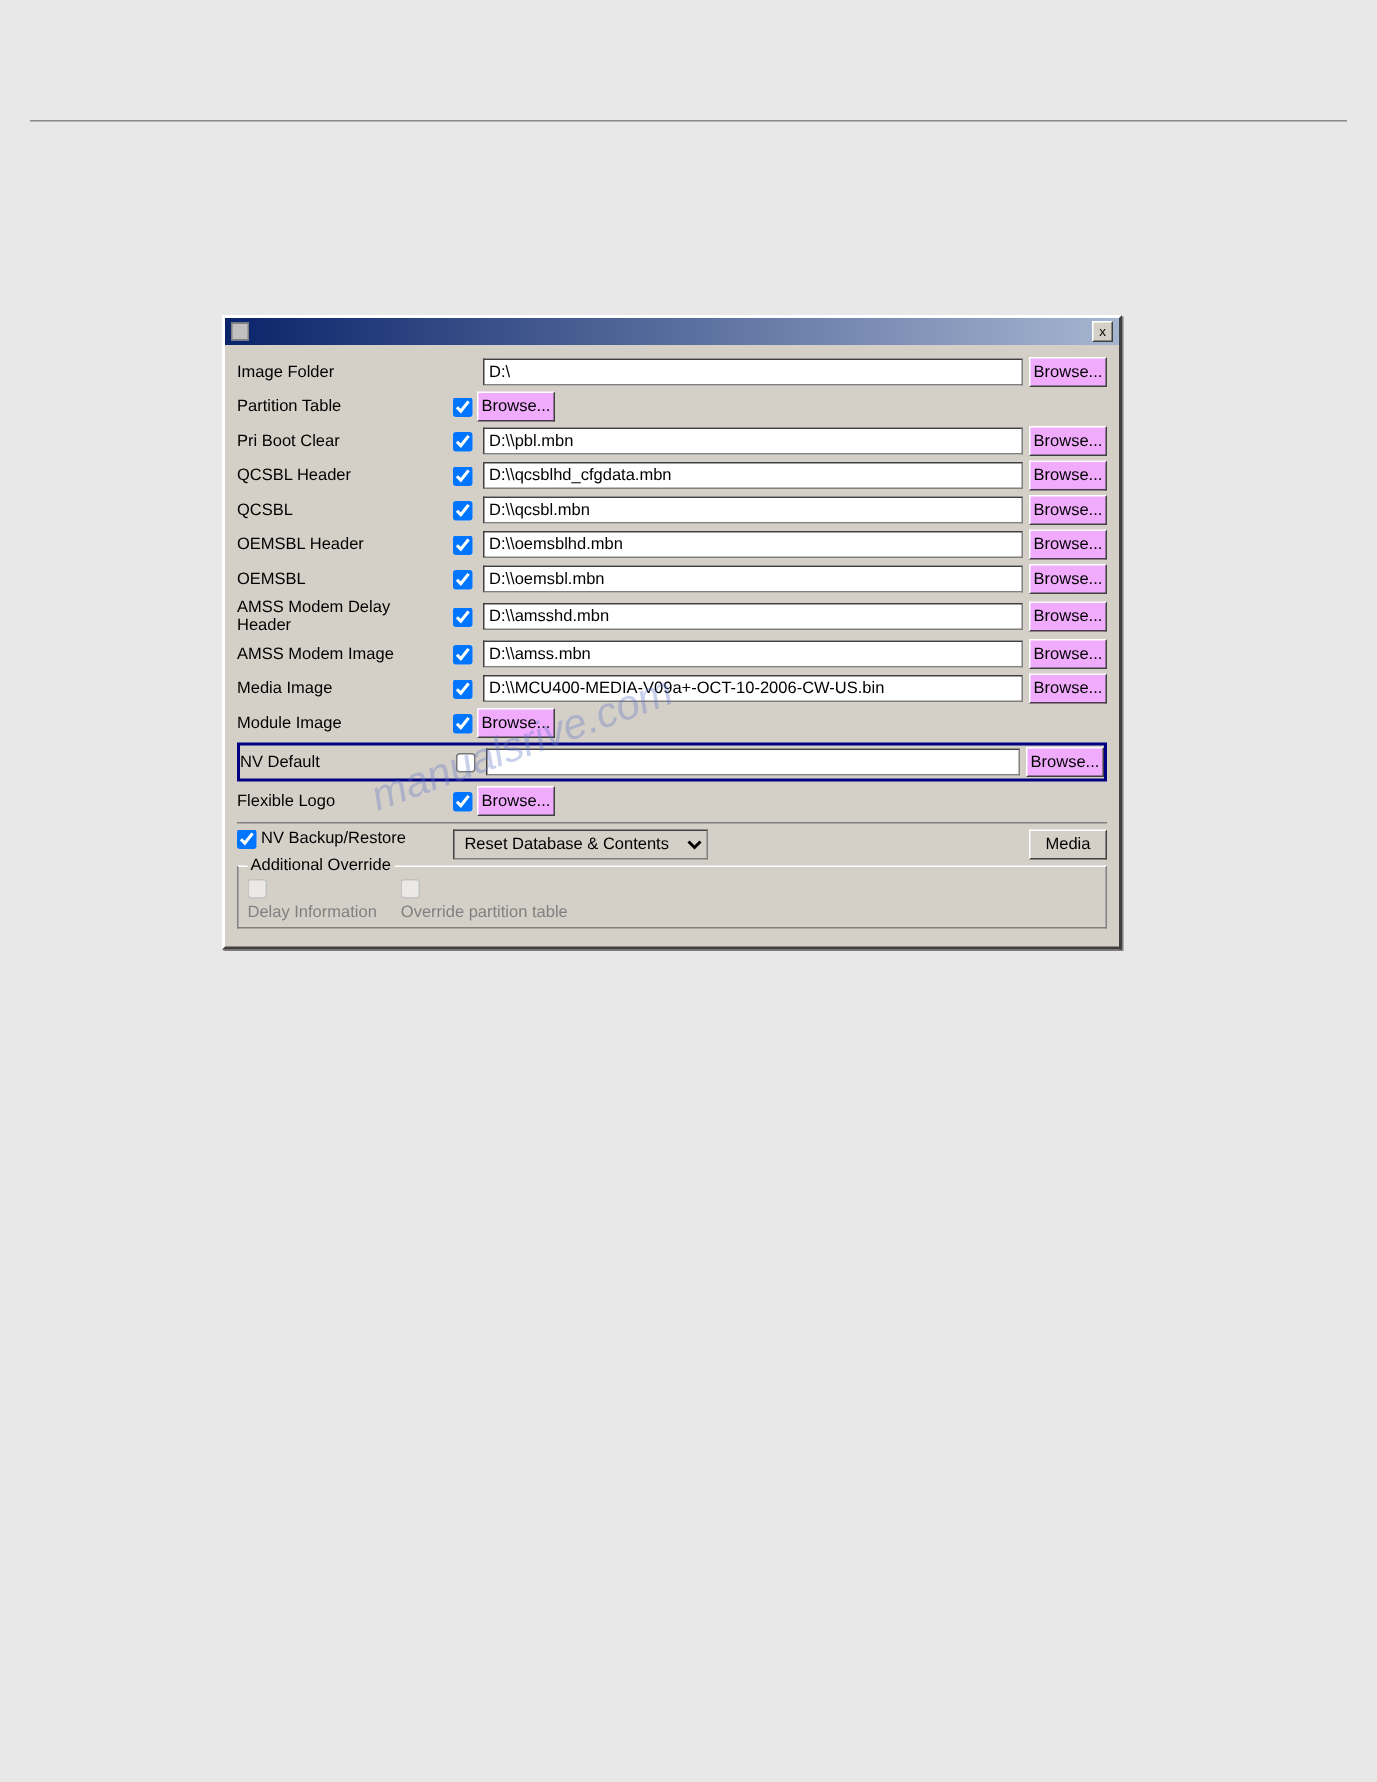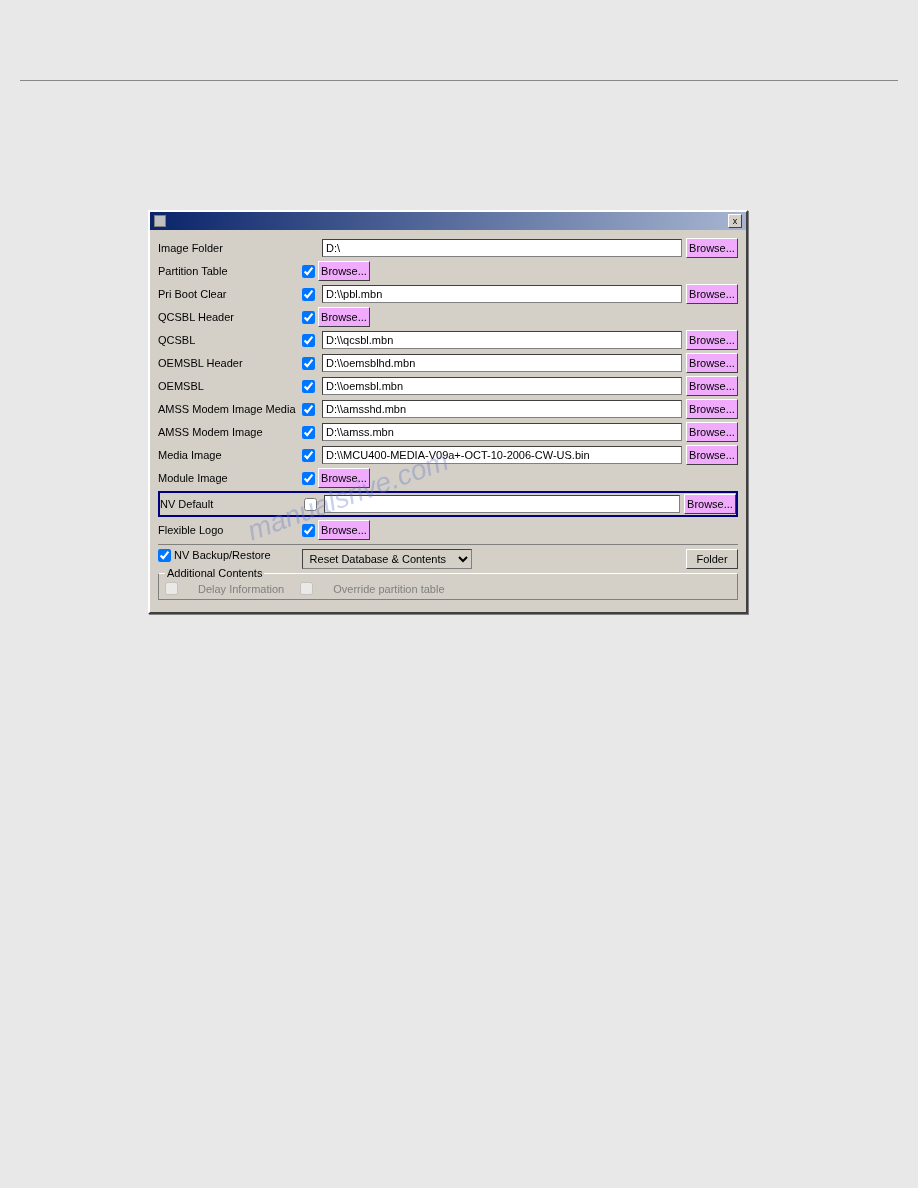--- a/index.html
+++ b/index.html
@@ -212,24 +212,24 @@
     }
 
     .group-row {
       display: flex;
       align-items: center;
       gap: 16px;
     }
 
     .group-item {
       display: flex;
-      align-items: center;
-      gap: 20px;
+      gap: 3px;
       font-size: 11px;
       color: #808080;
+      flex-direction: column;
     }
 
     .group-item input[type="checkbox"] {
       width: 13px;
       height: 13px;
     }
 
     
     .start-btn-row {
       display: flex;
@@ -301,20 +301,21 @@
               <input type="checkbox" checked="" style="">
             </div>
             <div class="row-path"><input type="text" class="path-input" value="D:\\pbl.mbn" style=""></div>
             <button class="browse-btn">Browse...</button>
           </div>
           <div class="row">
             <span class="row-label">QCSBL Header</span>
             <div class="row-checkbox">
               <input type="checkbox" checked="" style="">
             </div>
+            <div class="row-path"><input type="text" class="path-input" value="D:\\qcsblhd_cfgdata.mbn" style=""></div>
             <button class="browse-btn">Browse...</button>
           </div>
           <div class="row">
             <span class="row-label">QCSBL</span>
             <div class="row-checkbox">
               <input type="checkbox" checked="" style="">
             </div>
             <div class="row-path"><input type="text" class="path-input" value="D:\\qcsbl.mbn" style=""></div>
             <button class="browse-btn">Browse...</button>
           </div>
@@ -328,21 +329,21 @@
           </div>
           <div class="row">
             <span class="row-label">OEMSBL</span>
             <div class="row-checkbox">
               <input type="checkbox" checked="" style="">
             </div>
             <div class="row-path"><input type="text" class="path-input" value="D:\\oemsbl.mbn" style=""></div>
             <button class="browse-btn">Browse...</button>
           </div>
           <div class="row">
-            <span class="row-label">AMSS Modem Image Media</span>
+            <span class="row-label">AMSS Modem Delay Header</span>
             <div class="row-checkbox">
               <input type="checkbox" checked="" style="">
             </div>
             <div class="row-path"><input type="text" class="path-input" value="D:\\amsshd.mbn" style=""></div>
             <button class="browse-btn">Browse...</button>
           </div>
           <div class="row">
             <span class="row-label">AMSS Modem Image</span>
             <div class="row-checkbox">
               <input type="checkbox" checked="" style="">
@@ -381,25 +382,25 @@
             <button class="browse-btn">Browse...</button>
           </div>
         </div>
 
       <div class="separator"></div>
 
       <div class="backup-row">
         <input type="checkbox" checked="" style="width: 13px; height: 13px; margin-right: 3px;">
         <span style="font-size:11px;margin-right:6px;">NV Backup/Restore</span>
         <select class="backup-dropdown"><option>Reset Database &amp; Contents</option><option>Backup</option><option>Restore</option></select>
-        <button class="clear-btn">Folder</button>
+        <button class="clear-btn">Media</button>
       </div>
 
       <div class="group-box">
-        <span class="group-label">Additional Contents</span>
+        <span class="group-label">Additional Override</span>
         <div class="group-row">
           <label class="group-item">
             <input type="checkbox" disabled="" style="">
             <span>Delay Information</span>
           </label>
           <label class="group-item">
             <input type="checkbox" disabled="" style="">
             <span>Override partition table</span>
           </label>
         </div>

